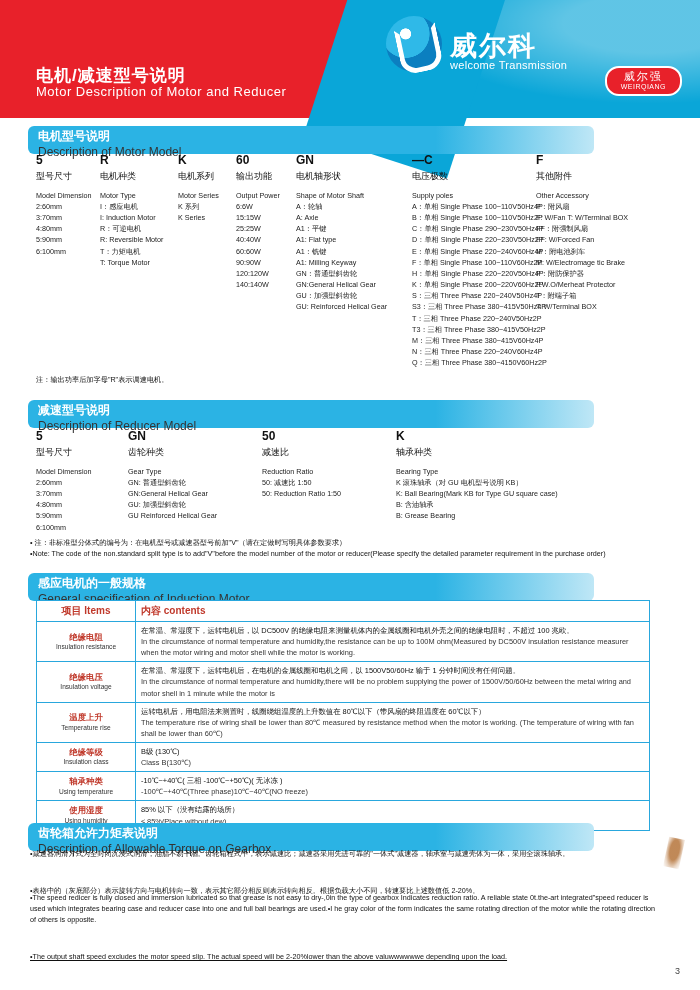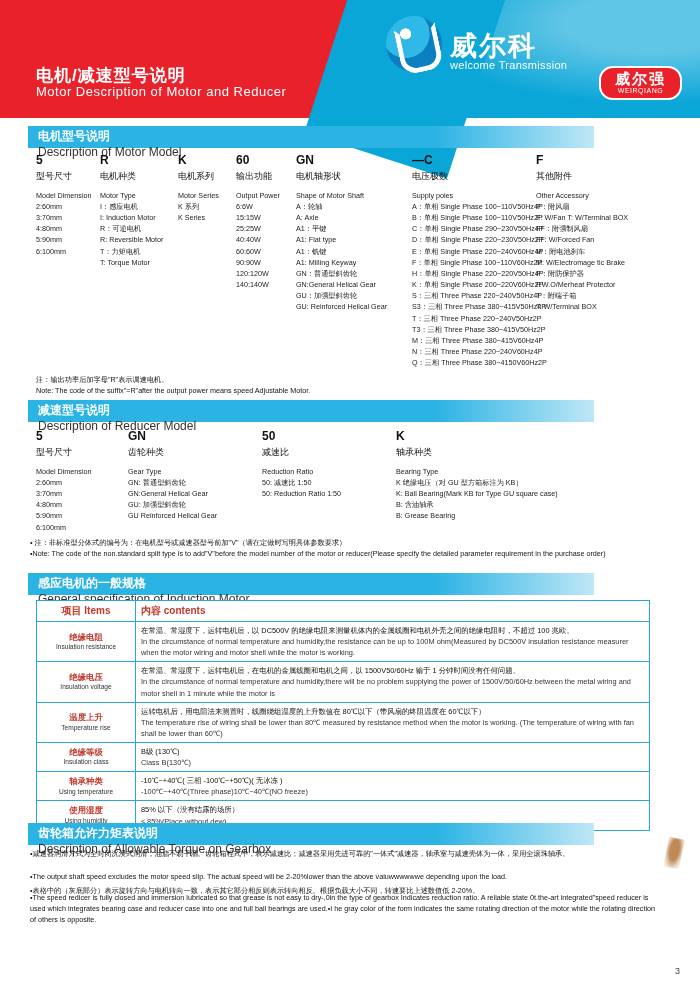--- a/index.html
+++ b/index.html
@@ -41,34 +41,34 @@
     transform:rotate(-12deg);
   }
   .logo-text{color:#fff;line-height:1.05;}
   .logo-cn{font-size:27px;font-weight:bold;letter-spacing:2px;}
   .logo-en{font-size:11px;letter-spacing:.3px;}
   .logo-badge{
     position:absolute;right:18px;top:66px;z-index:5;
     background:#e8212a;color:#fff;border:2px solid #fff;border-radius:14px;
     padding:3px 14px 4px;text-align:center;line-height:1.05;
   }
-  .logo-badge .b1{font-size:15px;font-weight:bold;letter-spacing:2px;}
+  .logo-badge .b1{font-size:11px;font-weight:normal;letter-spacing:2px;}
   .logo-badge .b2{font-size:7px;letter-spacing:.5px;}
   .page-title{
     position:absolute;left:36px;top:66px;z-index:6;color:#fff;line-height:1.12;
   }
   .page-title .t-cn{font-size:17px;font-weight:bold;letter-spacing:1px;}
   .page-title .t-en{font-size:13px;letter-spacing:.5px;}
 
   
   .sec-head{
-    position:absolute;height:22px;left:28px;width:566px;
+    position:absolute;height:28px;left:28px;width:566px;
     background:linear-gradient(90deg,#2bb3e4 0 72%, #bfe7f6 100%);
     color:#fff;font-size:12px;font-weight:bold;
-    padding:2px 0 0 10px;box-sizing:border-box;
+    padding:2px 0 0 10px;box-sizing:border-box;border-radius:6px;
   }
   .sec-head .en{font-weight:normal;}
 
   .block{position:absolute;font-size:8px;line-height:1.42;color:#1a1a1a;}
   .col-key{font-size:12px;font-weight:bold;color:#111;}
   .col-cn{font-size:9px;color:#111;margin-top:1px;}
   .col-list{margin-top:7px;font-size:7.2px;line-height:1.55;color:#222;}
   .col-list div{white-space:nowrap;}
   .dash{font-size:12px;font-weight:bold;}
 
@@ -234,21 +234,20 @@
     <div>M: W/Electromage tic Brake</div>
     <div>P：附防保护器</div>
     <div>P.W.O/Merheat Protector</div>
     <div>T：附端子箱</div>
     <div>T: W/Terminal BOX</div>
   </div>
 </div>
 
 <div class="note" style="left:36px;top:375px;width:420px;">
   <div>注：输出功率后加字母"R"表示调速电机。</div>
-  <div>Note:  The code of the suffix"=R"after the output power means speed Adjustable Motor.</div>
 </div>
 
 <div class="sec-head" style="top:400px;">
   <span>减速型号说明</span>
   <span class="en">Description of Reducer Model</span>
 </div>
 
 <div class="block" style="left:36px;top:428px;width:80px;">
   <div class="col-key">5</div>
   <div class="col-cn">型号尺寸</div>
@@ -282,21 +281,21 @@
     <div>50: 减速比 1:50</div>
     <div>50: Reduction Ratio 1:50</div>
   </div>
 </div>
 
 <div class="block" style="left:396px;top:428px;width:230px;">
   <div class="col-key">K</div>
   <div class="col-cn">轴承种类</div>
   <div class="col-list">
     <div>Bearing Type</div>
-    <div>K 绝缘电压（对 GU 型方箱标注为 KB）</div>
+    <div>K 滚珠轴承（对 GU 电机型号说明 KB）</div>
     <div>K: Ball Bearing(Mark KB for Type GU square case)</div>
     <div>B: 含油轴承</div>
     <div>B: Grease Bearing</div>
   </div>
 </div>
 
 <div class="note" style="left:30px;top:538px;width:600px;">
   <div>• 注：非标准型分体式的编号为：在电机型号或减速器型号前加"V"（请在定做时写明具体参数要求）</div>
   <div>•Note: The code of the non.standard split type is to add"V"before the model number of the motor or reducer(Please specify the detailed parameter requirement in the purchase order)</div>
 </div>
@@ -376,16 +375,16 @@
   </table>
 
 <div class="sec-head" style="top:823px;">
   <span>齿轮箱允许力矩表说明</span>
   <span class="en">Description of Allowable Torque on Gearbox</span>
 </div>
 
 <div class="bot-note" style="left:30px;top:849px;width:620px;">•减速器润滑方式为全封闭沉浸式润滑，油脂不易干涸。齿轮箱程式中，表示减速比；减速器采用先进可靠的"一体式"减速器，轴承室与减速壳体为一体，采用全滚珠轴承。</div>
 <div class="bot-note" style="left:30px;top:878px;width:620px;margin-top:8px;">•表格中的（灰底部分）表示旋转方向与电机转向一致，表示其它部分相反则表示转向相反。根据负载大小不同，转速要比上述数值低 2-20%。</div>
 <div class="bot-note" style="left:30px;top:893px;width:630px;">•The speed redicer is fully closed and immersion lubricated so that grease is not easy to dry-,0in the type of gearbox Indicates reduction ratio. A reliable state 0t.the-art integrated"speed reducer is used which integrates bearing case and reducer case into one and full ball bearings are used.•I he gray color of the form indicates the same rotating direction of the motor while the rotating direction of others is opposite.</div>
-<div class="bot-note" style="left:30px;top:872px;width:630px;">•The output shaft speed excludes the motor speed slip. The actual speed will be 2-20%lower than the above valuwwwwwwe depending upon the load.</div>
+<div class="bot-note" style="left:30px;top:952px;width:630px;text-decoration:underline;">•The output shaft speed excludes the motor speed slip. The actual speed will be 2-20%lower than the above valuwwwwwwe depending upon the load.</div>
 
 <div class="smudge"></div>
 <div class="pg">3</div>
 
 </body></html>

